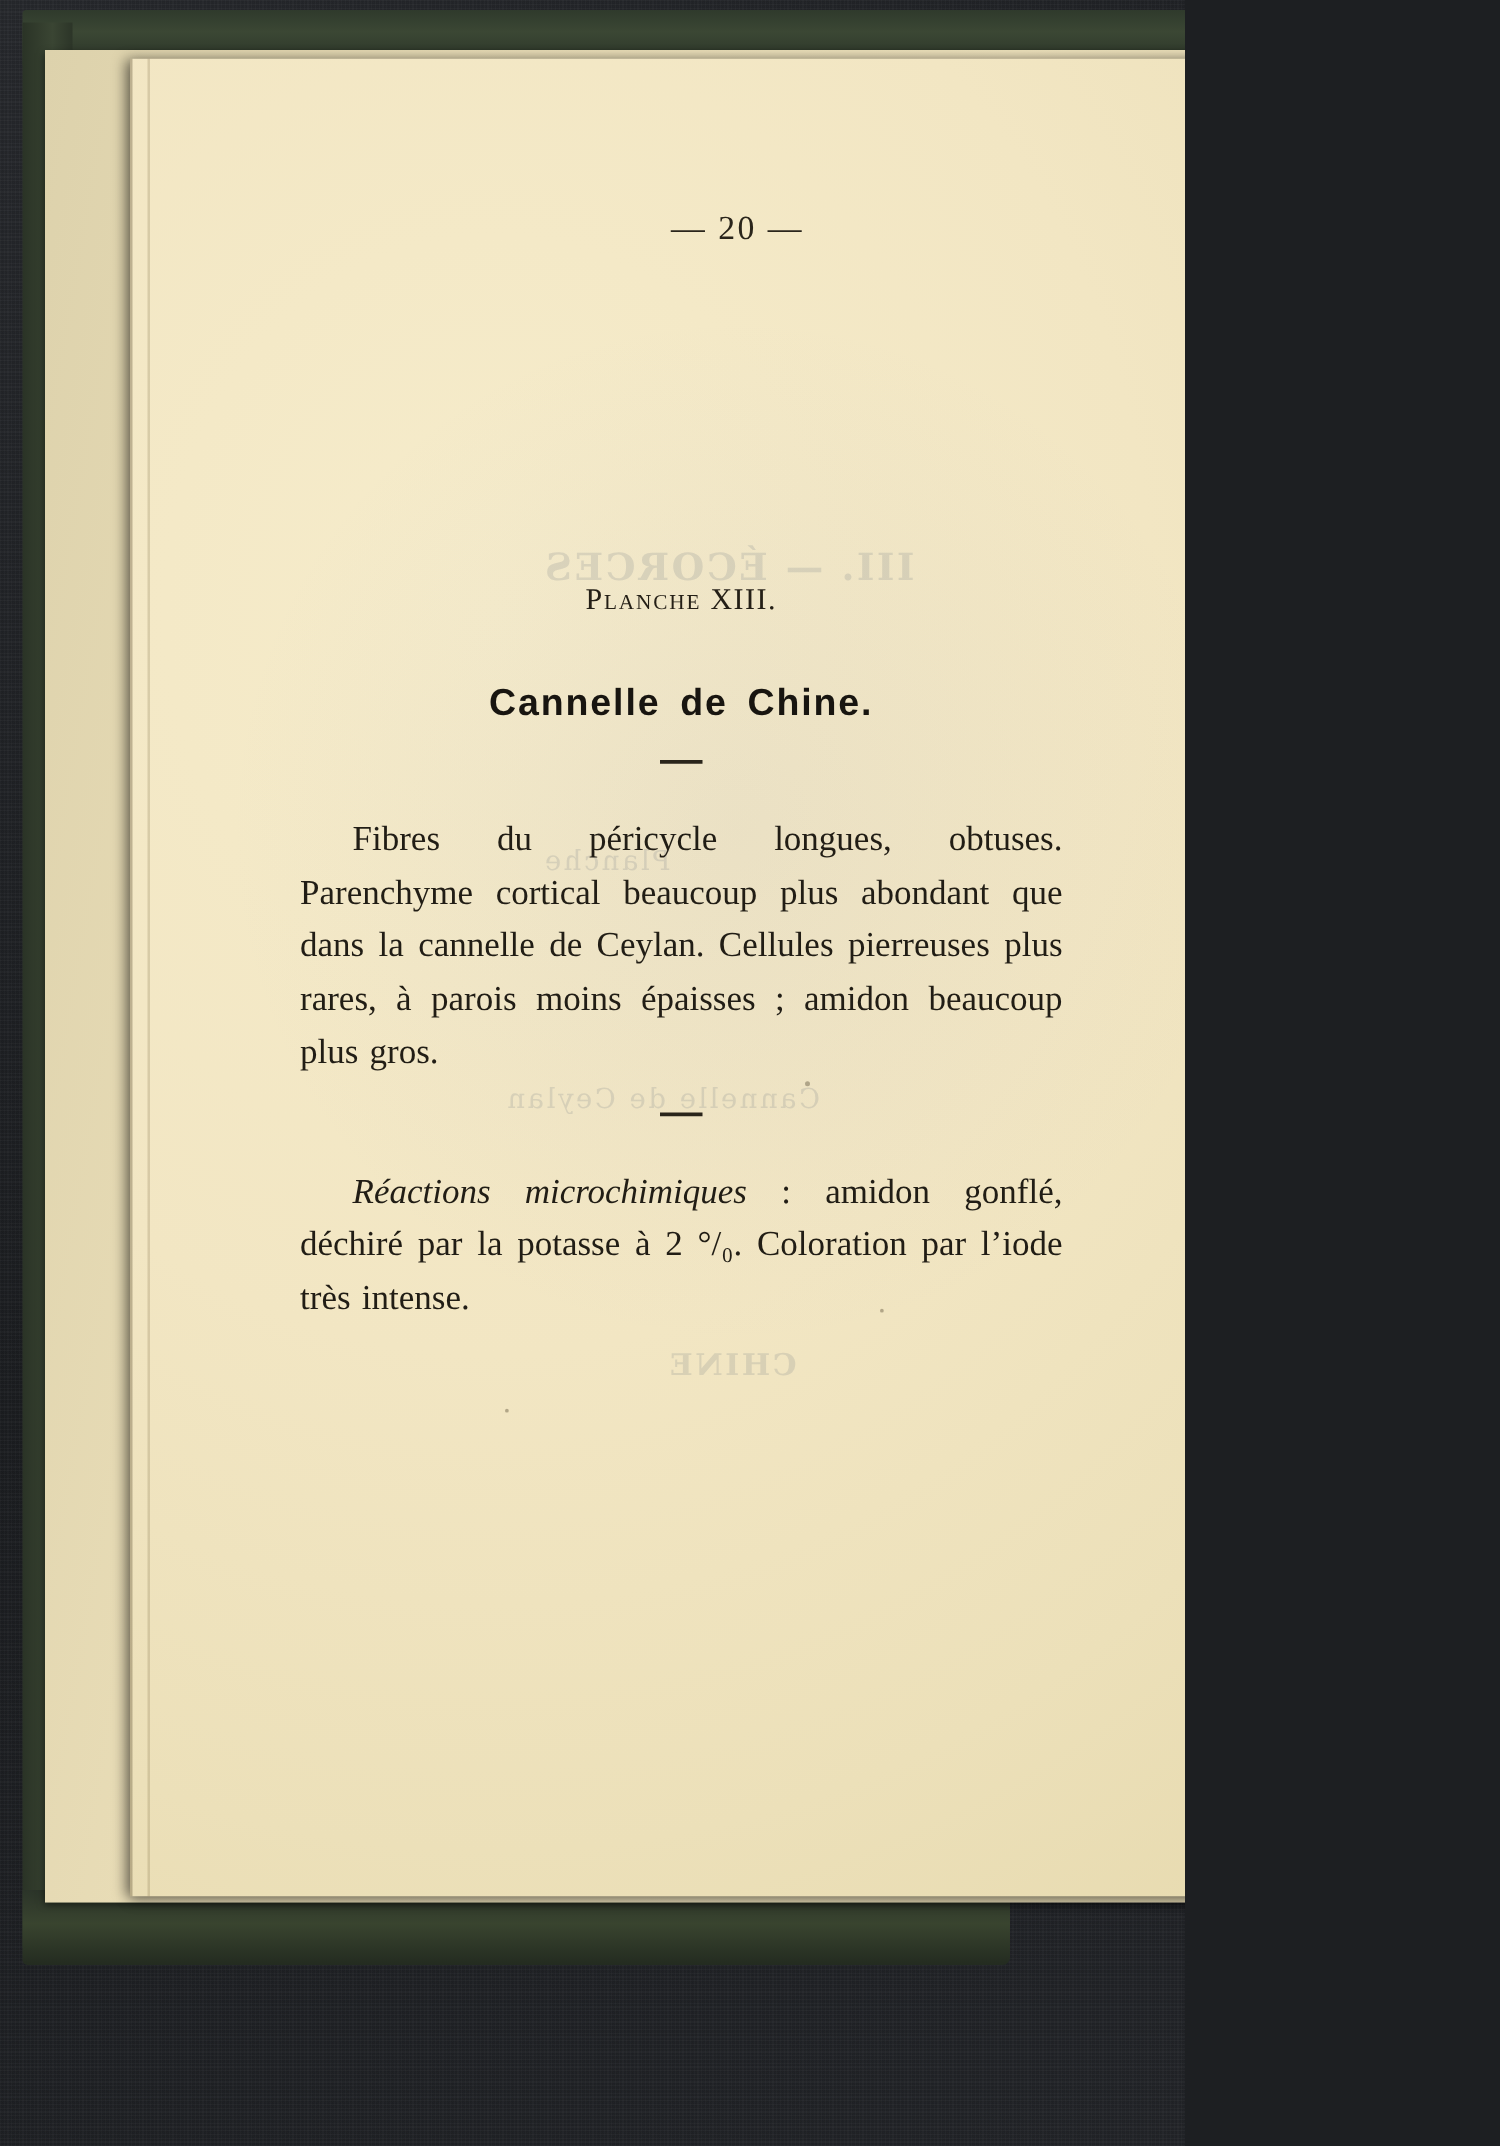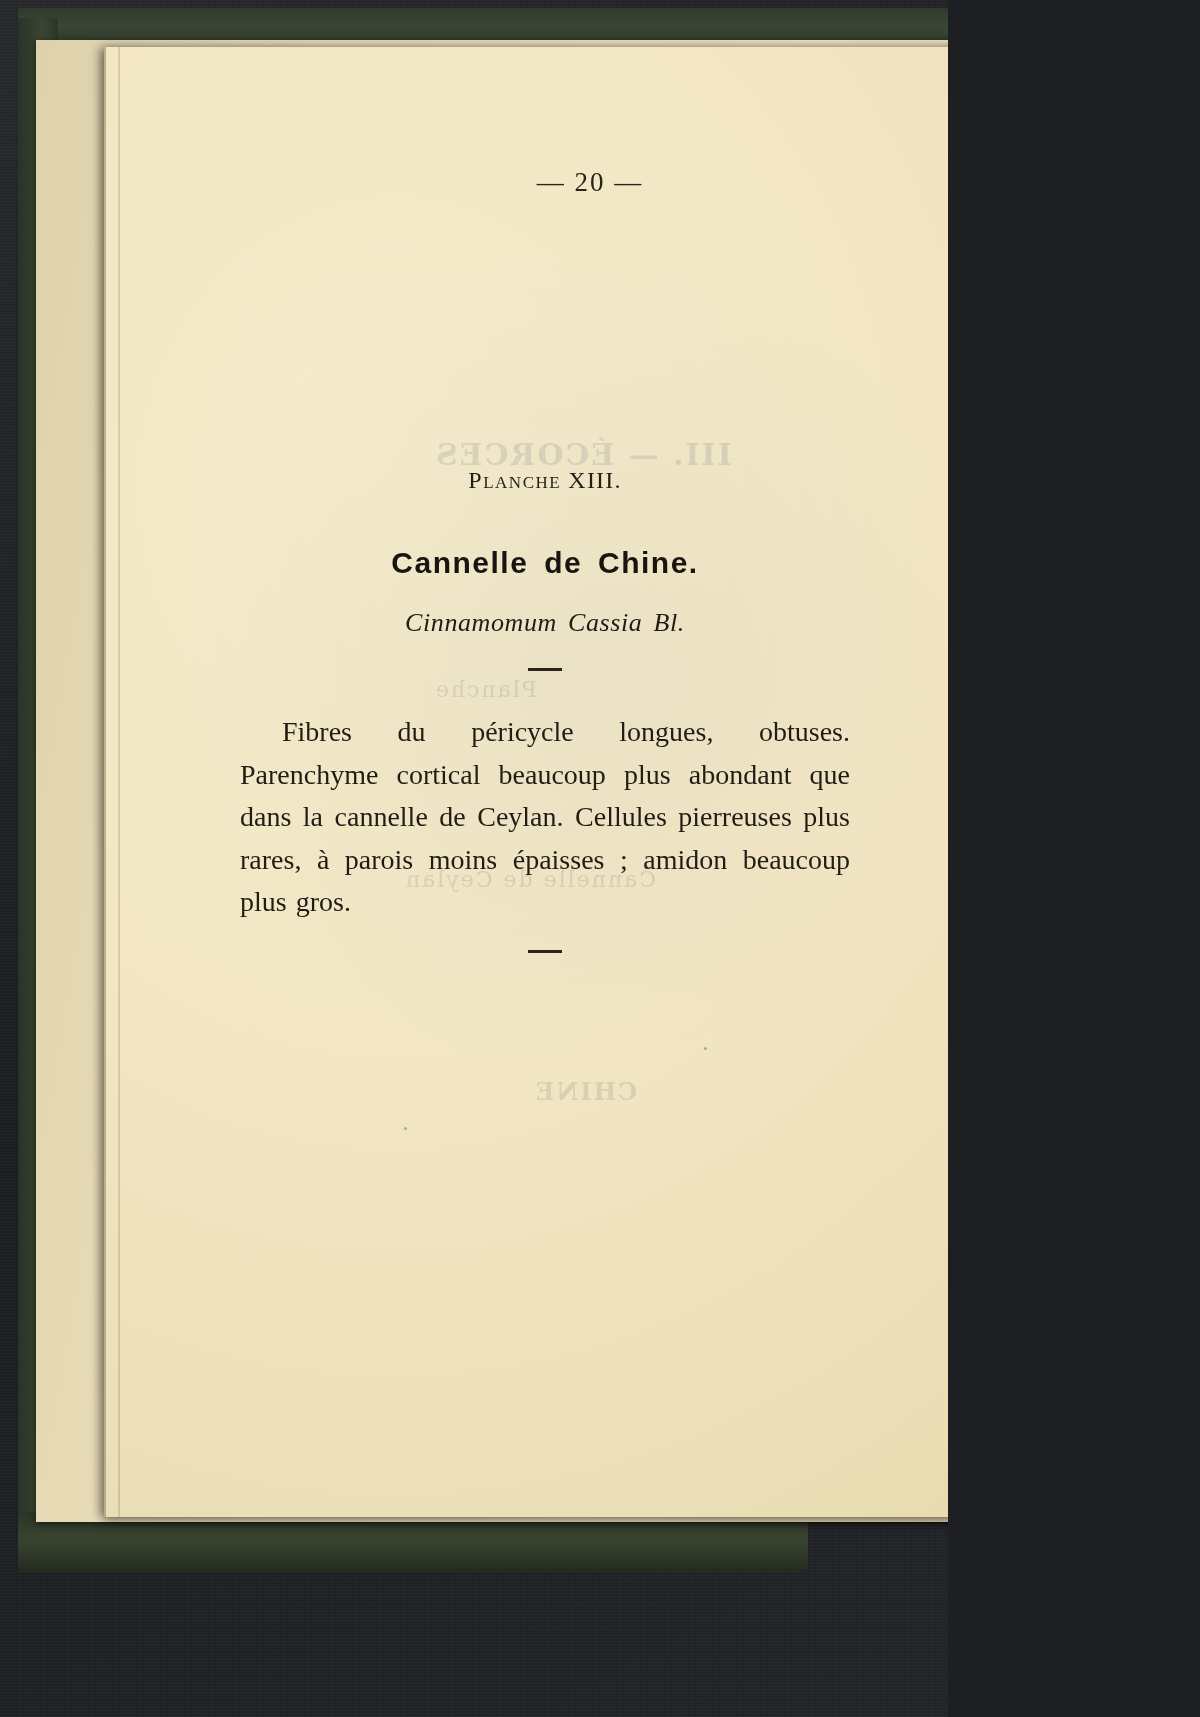--- a/index.html
+++ b/index.html
@@ -249,28 +249,30 @@
 
     <div class="text-col">
 
       <p class="plate-line">
         <span class="smallcaps">Planche</span>
         <span>XIII.</span>
       </p>
 
       <h1 class="title">Cannelle de Chine.</h1>
 
-      <p class="subtitle">Cinnamomum Cassia Bl.</p>
 
       <div class="rule"></div>
 
       <p class="para indent">Fibres du péricycle longues, obtuses. Parenchyme cortical beaucoup plus abondant que dans la cannelle de Ceylan. Cellules pierreuses plus rares, à parois moins épaisses ; amidon beaucoup plus gros.</p>
 
       <div class="rule"></div>
 
+      <p class="para indent">
+        <span class="it">Réactions microchimiques</span><span> : </span><span>amidon gonflé, déchiré par la potasse à 2 °/₀. Coloration par l’iode très intense.</span>
+      </p>
 
     </div>
 
     <div class="speck" style="left:540px;top:818px;width:4px;height:4px;"></div>
     <div class="speck" style="left:600px;top:1000px;width:3px;height:3px;"></div>
     <div class="speck" style="left:300px;top:1080px;width:3px;height:3px;"></div>
 
   </div>
 </div>
 

